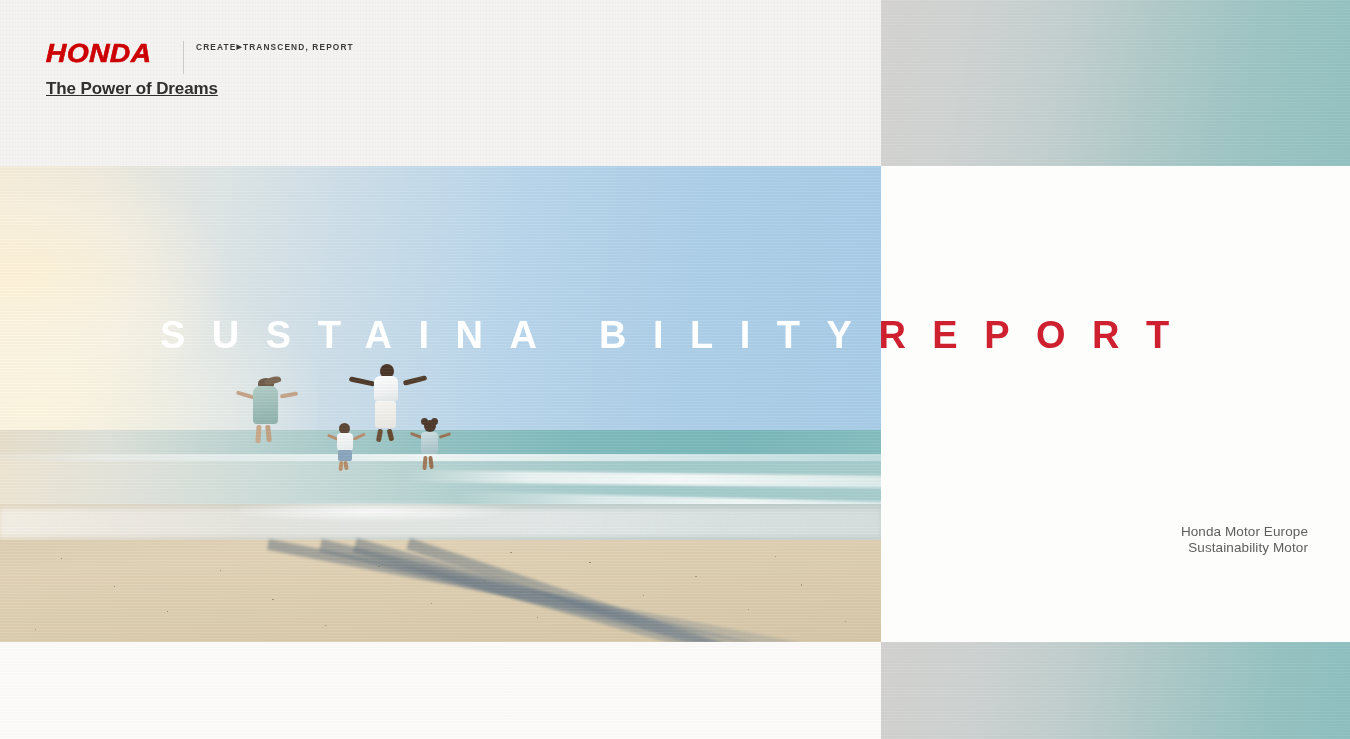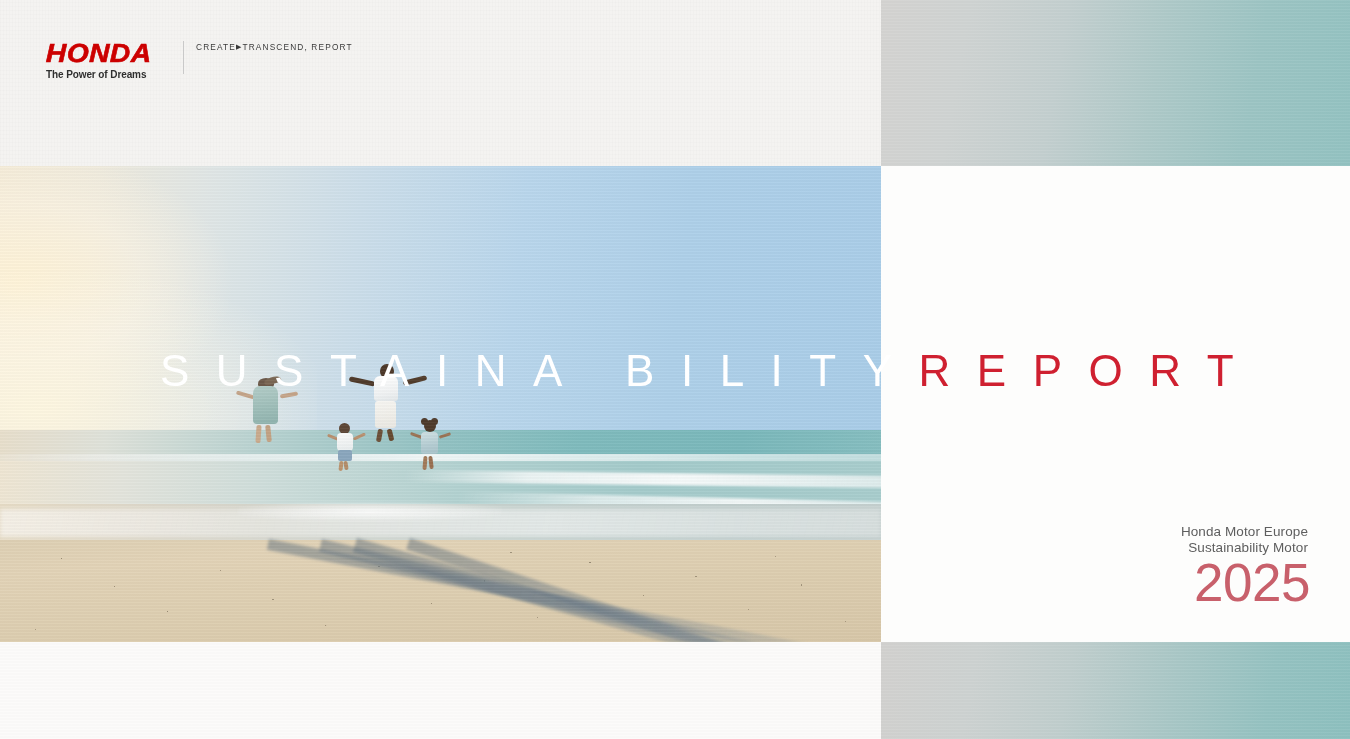--- a/index.html
+++ b/index.html
@@ -53,46 +53,47 @@
     font-family:"Liberation Sans", sans-serif;
     font-weight:bold; font-style:italic;
     font-size:26px; line-height:26px;
     letter-spacing:0.5px;
     color:#cc0000;
     transform:scaleX(1.08) skewX(-1deg);
     transform-origin:left center;
     -webkit-text-stroke:0.6px #cc0000;
   }
   .honda-tagline {
-    margin-top:2px;
-    font-size:10px; line-height:13px;
+    margin-top:16px;
+    font-size:17px; line-height:13px;
     font-weight:bold;
     color:#2f2f2f;
     letter-spacing:-0.1px;
     white-space:nowrap;
+    text-decoration:underline;
   }
 
   .header-divider {
     position:absolute; left:183px; top:41px;
     width:1px; height:33px;
     background:#c9c9c9;
   }
 
   .slogan-block { position:absolute; left:196px; top:39px; }
   .slogan-main {
     font-size:19.5px; line-height:23px;
     font-weight:bold;
     color:#1b1b1b;
     letter-spacing:-0.35px;
     white-space:nowrap;
   }
   .slogan-sub {
     margin-top:3px;
     font-size:8.3px; line-height:10px;
-    font-weight:normal;
+    font-weight:bold;
     color:#3a3a3a;
     letter-spacing:1.15px;
     white-space:nowrap;
     display:flex; align-items:flex-end; 
   }
   .slogan-arrow { font-size:7px; color:#3a3a3a; line-height:10px; }
 
   
   .hero-photo {
     position:absolute; left:0; top:166px; width:881px; height:476px;
@@ -246,26 +247,25 @@
 
   
   .photo-texture {
     position:absolute; inset:0; pointer-events:none;
     background:repeating-linear-gradient(0deg, rgba(255,255,255,0.045) 0 1px, rgba(0,0,0,0.018) 1px 3px);
   }
 
   
   .cover-title {
     position:absolute; left:160px; top:309px;
-    font-size:44px; line-height:52px;
-    font-weight:400;
+    font-size:38px; line-height:52px;
+    font-weight:700;
     letter-spacing:26.5px;
     white-space:nowrap;
     z-index:6;
-    margin-top:36px;
   }
   .title-white { color:#ffffff; }
   .title-red   { color:#cf2030; }
 
   
   .report-meta {
     position:absolute; right:42px; top:524px;
     text-align:right; z-index:6;
   }
   .meta-line {
@@ -398,15 +398,14 @@
 
   <div class="cover-title">
     <span class="title-white">SUSTAINA BILITY</span><span class="title-red">REPORT</span>
   </div>
 
   <div class="report-meta">
     <div class="meta-line">Honda Motor Europe</div>
     <div class="meta-line">Sustainability Motor</div>
   </div>
 
-  <div class="report-year">2025</div>
 
 </div>
 
 </body></html>

